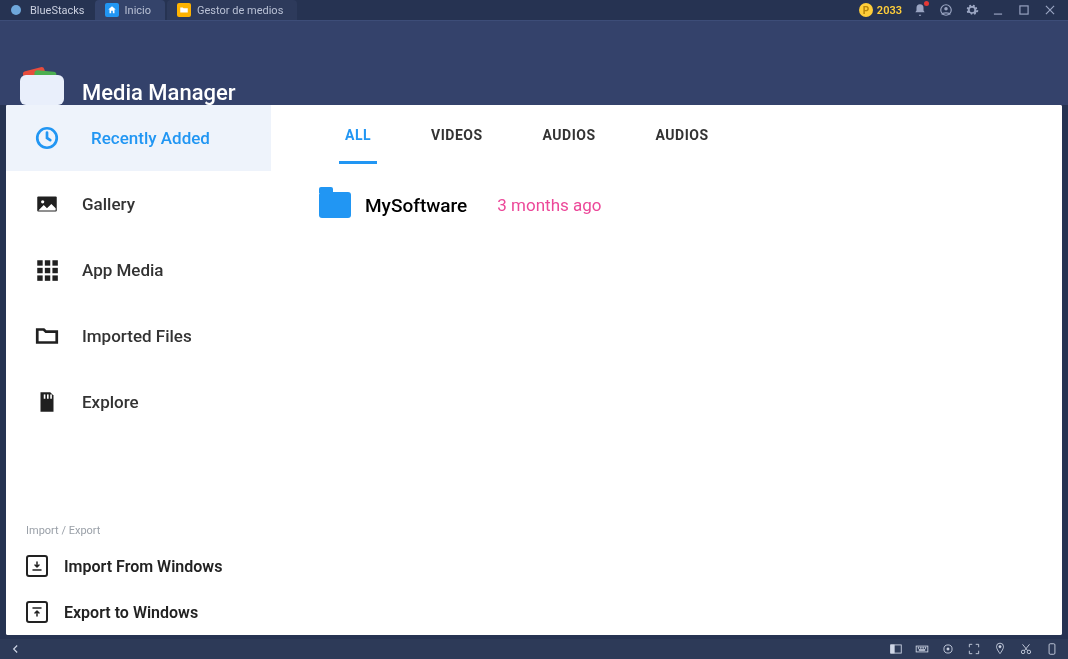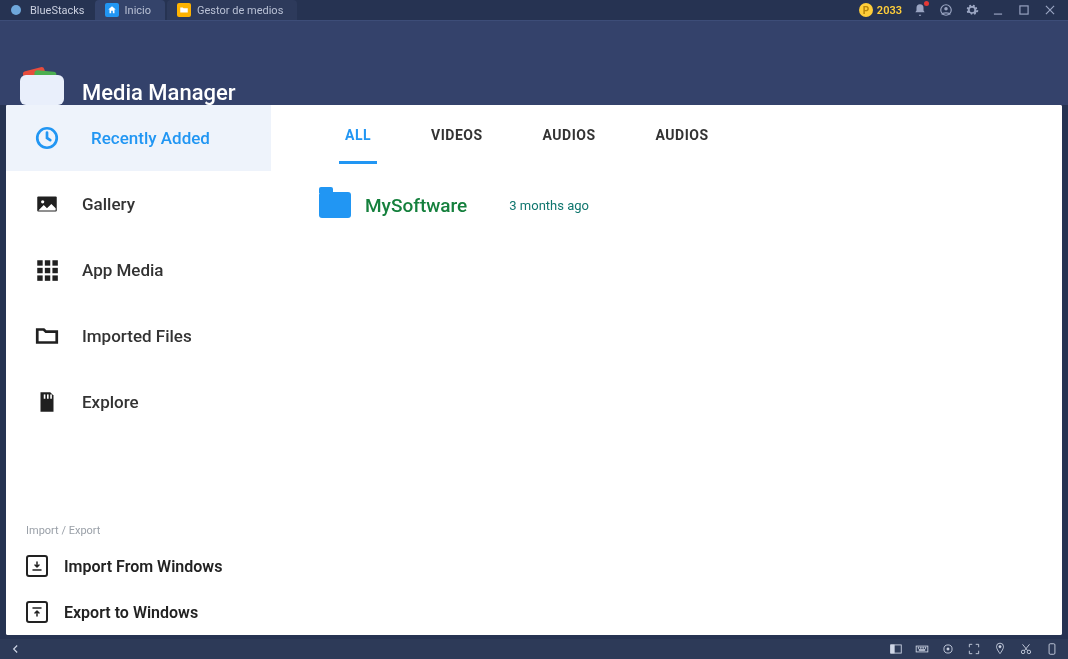--- a/index.html
+++ b/index.html
@@ -45,22 +45,22 @@
 
   
   .content { flex:1; background:#fff; display:flex; flex-direction:column; overflow-y:auto; }
   .filter-tabs { display:flex; gap:40px; padding:22px 0 0 60px; font-weight:700; font-size:14px; color:#333; }
   .ftab { padding:0 6px 18px 6px; letter-spacing:0.5px; cursor:pointer;margin-left:8px; }
   .ftab.active { color:#2196f3; border-bottom:3px solid #2196f3; }
   .group { padding:28px 0 8px 48px; }
   .group-header { display:flex; align-items:center; gap:14px; margin-bottom:18px; }
   .folder-icon { width:32px; height:26px; background:#2196f3; border-radius:3px; position:relative; }
   .folder-icon::before { content:""; position:absolute; top:-5px; left:0; width:14px; height:6px; background:#2196f3; border-radius:2px 2px 0 0; }
-  .group-name { font-size:19px; font-weight:500; color:#15803d; }
-  .group-time { font-size:13px; color:#0f766e; margin-left:28px; }
+  .group-name { font-size:19px; font-weight:500; color:#000000; }
+  .group-time { font-size:17px; color:#ec4899; margin-left:16px; }
   .thumb-row { display:flex; gap:20px; }
   .thumb { width:130px; }
   .thumb-img { width:125px; height:125px; background:#0a0a0a; border-radius:3px; display:flex; align-items:center; justify-content:center; }
   .thumb-img svg { width:60px; height:80px; fill:#808080; opacity:0.7; filter: blur(1px); }
   .thumb-label { font-size:14px; color:#333; margin-top:6px; word-break:break-all; line-height:1.3; }
   .bs-logo { width:120px; height:100px; position:relative; margin-top:4px;}
   .bs-layer { position:absolute; width:100px; height:52px; border-radius:14px; transform:skewY(-10deg) rotateX(50deg); left:10px;}
   .bs-l1 { background:#e74c3c; top:42px; }
   .bs-l2 { background:#f1c40f; top:28px; }
   .bs-l3 { background:#85c940; top:12px; }

